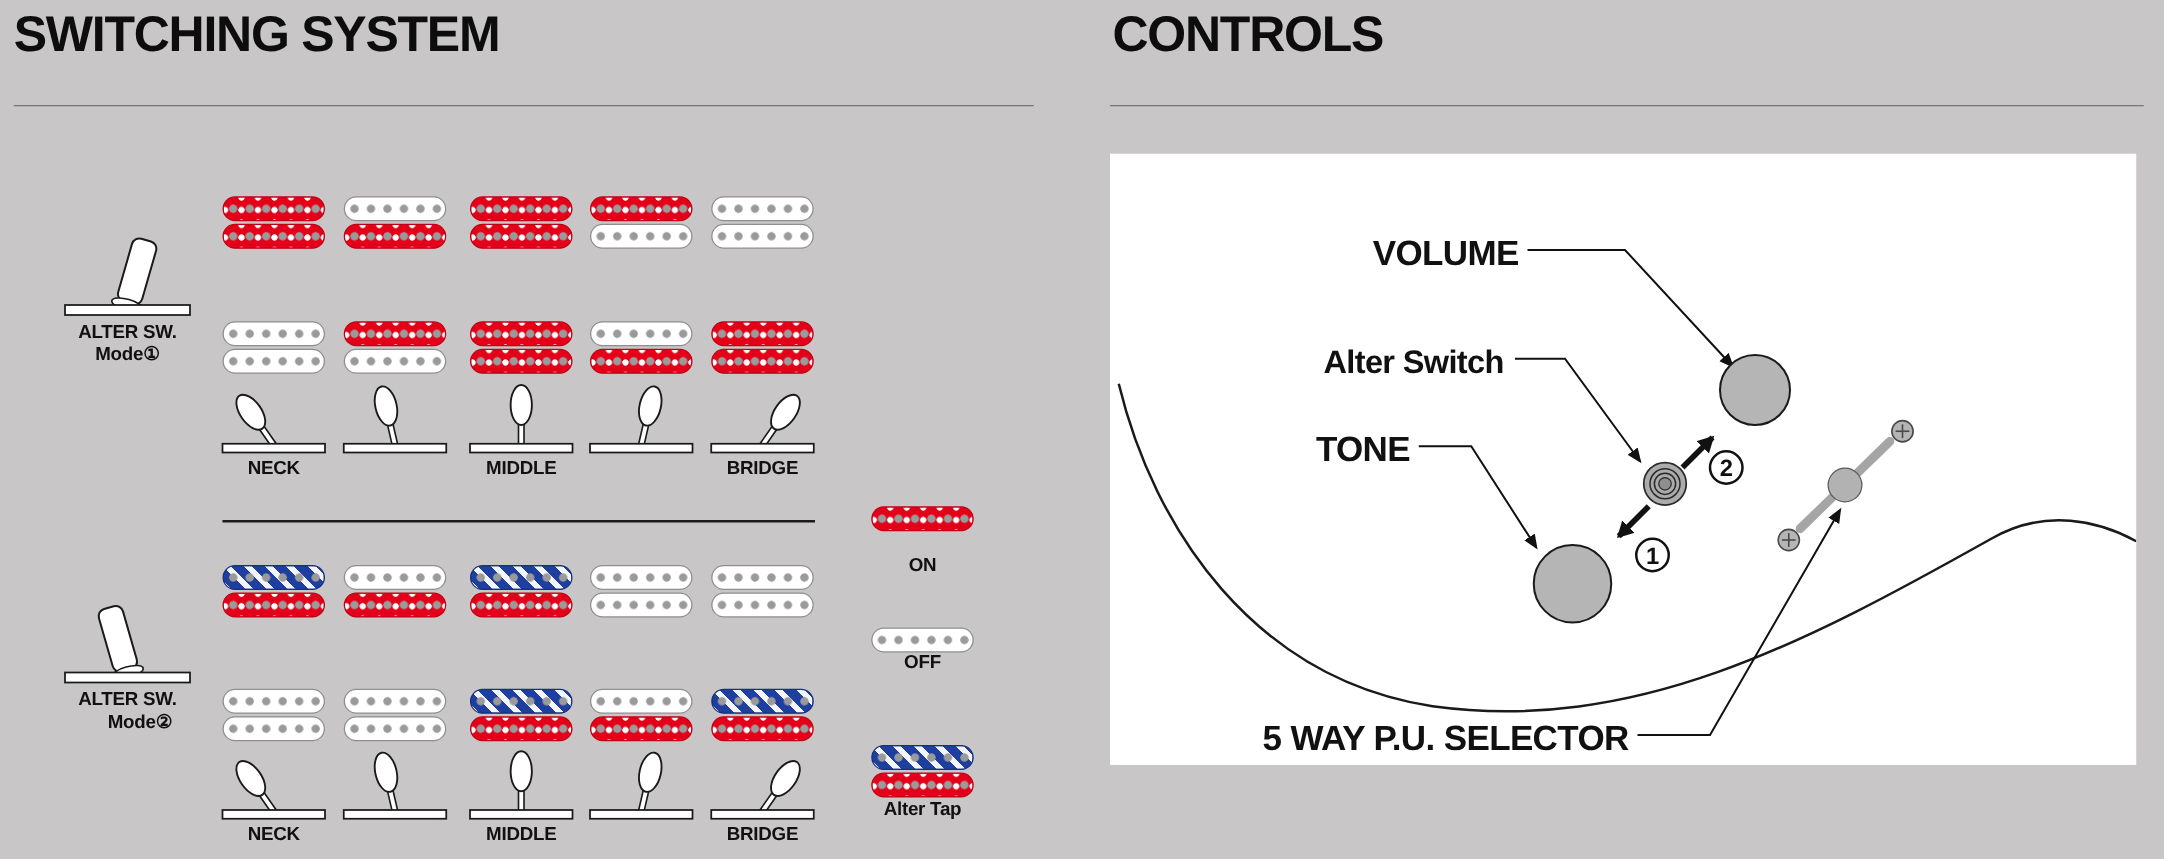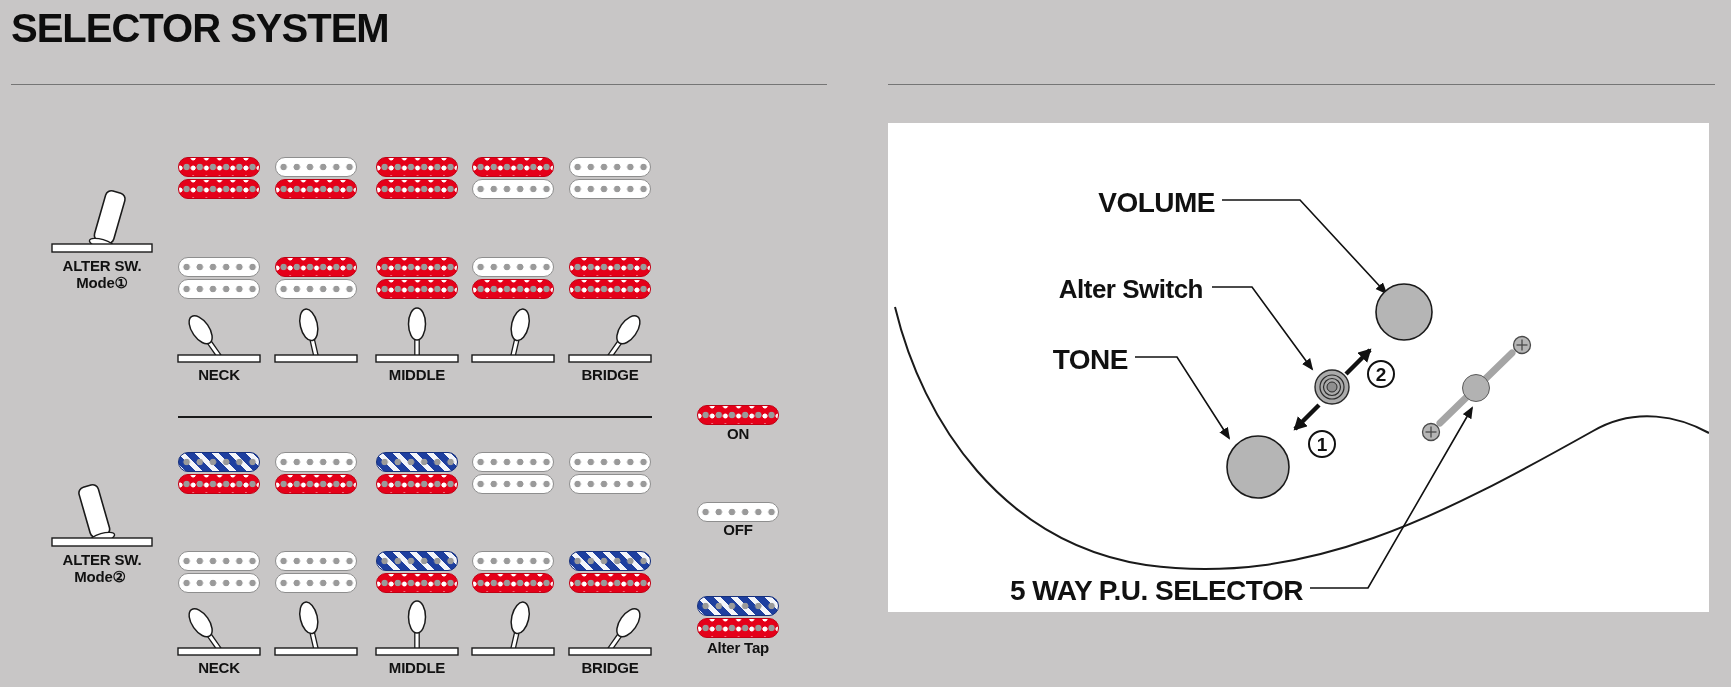--- a/index.html
+++ b/index.html
@@ -38,23 +38,24 @@
   .knob{fill:#b5b5b5;stroke:#1a1a1a;stroke-width:1.6px;}
   .ring{fill:none;stroke:#2a2a2a;stroke-width:1.2px;}
   .screw{fill:#b5b5b5;stroke:#4a4a4a;stroke-width:1.3px;}
   .screwline{stroke:#4a4a4a;stroke-width:1.3px;}
 </style>
 </head>
 <body>
 
 <div id="app">
 
-  <div class="col-title" style="left:11px">SELECTOR SYSTEM</div>
+  <div class="col-title" style="left:11px">SWITCHING SYSTEM</div>
   <div class="rule" style="left:11px;width:816px"></div>
 
+  <div class="col-title" style="left:890px">CONTROLS</div>
   <div class="rule" style="left:888px;width:827px"></div>
 
   <div id="diagram">
       <div class="abs" style="left: 46px; top: 186px;"><svg width="112" height="68">
           <g transform="translate(56,58) rotate(16)">
             <rect x="-10" y="-54" width="20" height="52" rx="6" fill="#fff" stroke="#1a1a1a" stroke-width="1.6"></rect>
             <ellipse cx="0" cy="0" rx="13" ry="4.5" fill="#fff" stroke="#1a1a1a" stroke-width="1.3"></ellipse>
           </g>
           <rect x="6" y="58" width="100" height="8" fill="#fff" stroke="#1a1a1a" stroke-width="1.4"></rect>
         </svg></div>
@@ -120,21 +121,21 @@
       <div class="lbl" style="left: 610px; top: 366px;">BRIDGE</div>
       <div class="divider" style="left: 178px; top: 416px; width: 474px;"></div>
       <div class="abs" style="left: 46px; top: 480px;"><svg width="112" height="68">
           <g transform="translate(56,58) rotate(-16)">
             <rect x="-10" y="-54" width="20" height="52" rx="6" fill="#fff" stroke="#1a1a1a" stroke-width="1.6"></rect>
             <ellipse cx="0" cy="0" rx="13" ry="4.5" fill="#fff" stroke="#1a1a1a" stroke-width="1.3"></ellipse>
           </g>
           <rect x="6" y="58" width="100" height="8" fill="#fff" stroke="#1a1a1a" stroke-width="1.4"></rect>
         </svg></div>
       <div class="lbl" style="left: 102px; top: 551px;">ALTER SW.</div>
-      <div class="lbl" style="left: 100px; top: 568px;">Mode②</div>
+      <div class="lbl" style="left: 112px; top: 568px;">Mode②</div>
       <div class="coil tap" style="left: 178px; top: 452px;"></div>
       <div class="coil on" style="left: 178px; top: 474px;"></div>
       <div class="coil off" style="left: 275px; top: 452px;"></div>
       <div class="coil on" style="left: 275px; top: 474px;"></div>
       <div class="coil tap" style="left: 376px; top: 452px;"></div>
       <div class="coil on" style="left: 376px; top: 474px;"></div>
       <div class="coil off" style="left: 472px; top: 452px;"></div>
       <div class="coil off" style="left: 472px; top: 474px;"></div>
       <div class="coil off" style="left: 569px; top: 452px;"></div>
       <div class="coil off" style="left: 569px; top: 474px;"></div>
@@ -180,21 +181,21 @@
           <g transform="translate(45,56) rotate(35)">
             <rect x="-2.2" y="-18" width="4.4" height="18" fill="#fff" stroke="#1a1a1a" stroke-width="1.3"></rect>
             <ellipse cx="0" cy="-32" rx="8.5" ry="16" fill="#fff" stroke="#1a1a1a" stroke-width="1.5"></ellipse>
           </g>
           <rect x="4" y="55" width="82" height="7" fill="#fff" stroke="#1a1a1a" stroke-width="1.4"></rect>
         </svg></div>
       <div class="lbl" style="left: 219px; top: 659px;">NECK</div>
       <div class="lbl" style="left: 417px; top: 659px;">MIDDLE</div>
       <div class="lbl" style="left: 610px; top: 659px;">BRIDGE</div>
       <div class="coil on" style="left: 697px; top: 405px;"></div>
-      <div class="lbl" style="left: 738px; top: 425px;">ON</div>
+      <div class="lbl" style="left: 738px; top: 444px;">ON</div>
       <div class="coil off" style="left: 697px; top: 502px;"></div>
       <div class="lbl" style="left: 738px; top: 521px;">OFF</div>
       <div class="coil tap" style="left: 697px; top: 596px;"></div>
       <div class="coil on" style="left: 697px; top: 618px;"></div>
       <div class="lbl" style="left: 738px; top: 639px;">Alter Tap</div>
     </div>
 
   <div id="controls-panel">
     <svg id="controls-svg" width="821" height="489" viewBox="0 0 821 489">
       <defs>

